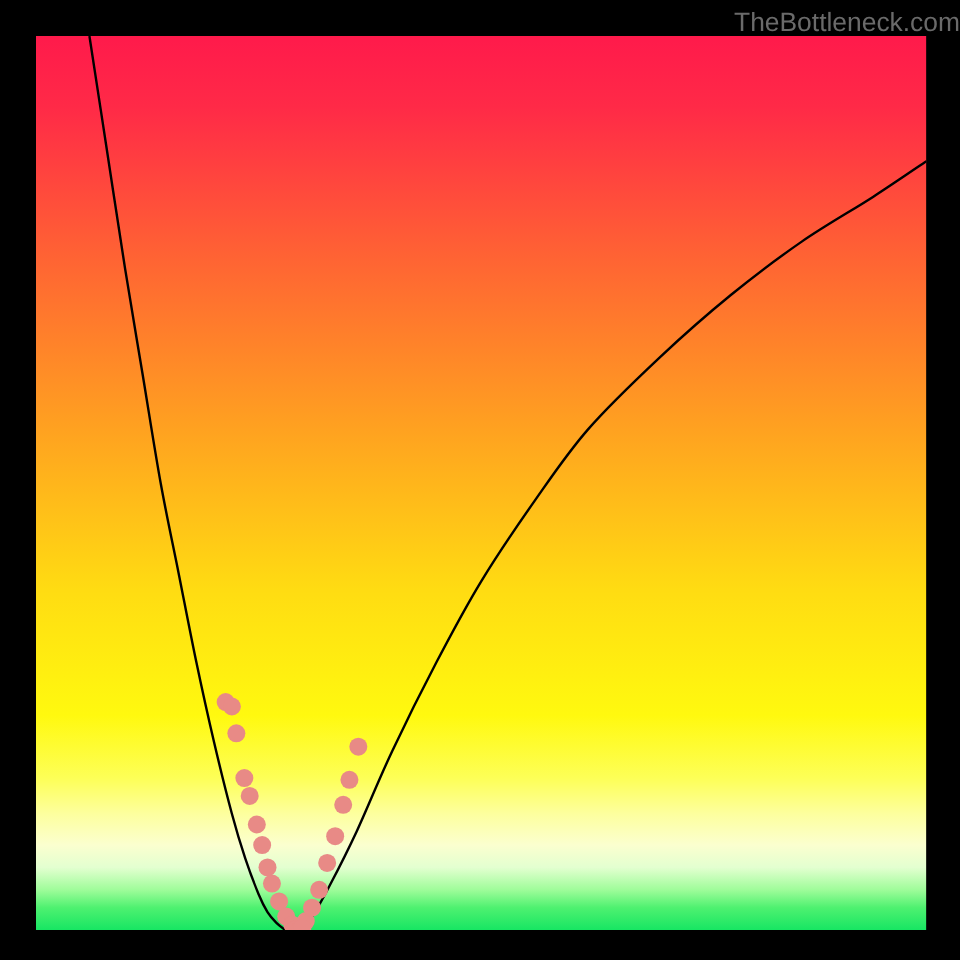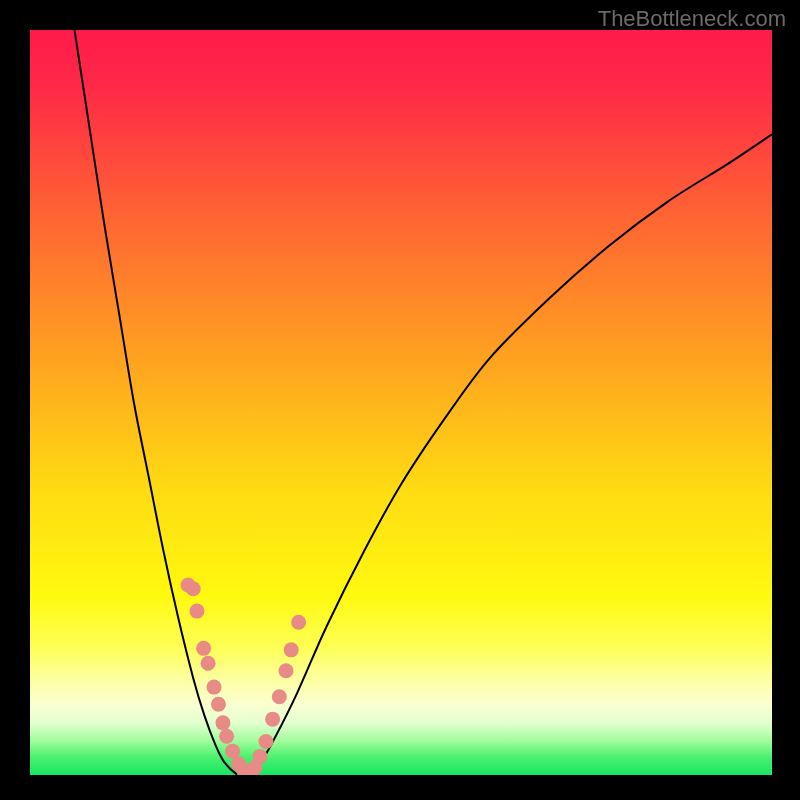--- a/index.html
+++ b/index.html
@@ -7,21 +7,21 @@
   width: 800px;
   height: 800px;
   background: #000;
   position: relative;
   font-family: Arial, sans-serif;
   overflow: hidden;
 }
 .watermark {
   position: absolute;
   top: 6px;
-  right: 14px;
+  right: 0;
   color: #6a6a6a;
   font-size: 22px;
   font-weight: 500;
   z-index: 10;
 }
 .plot-area {
   position: absolute;
   left: 30px;
   top: 30px;
   width: 742px;

